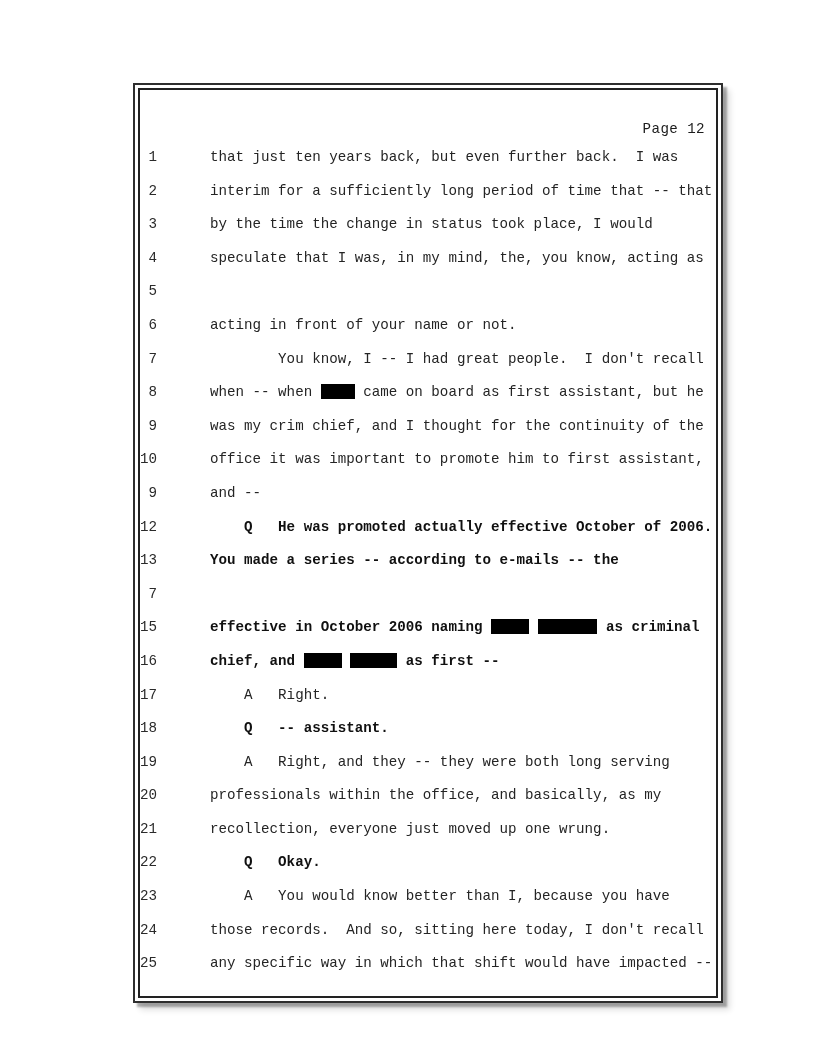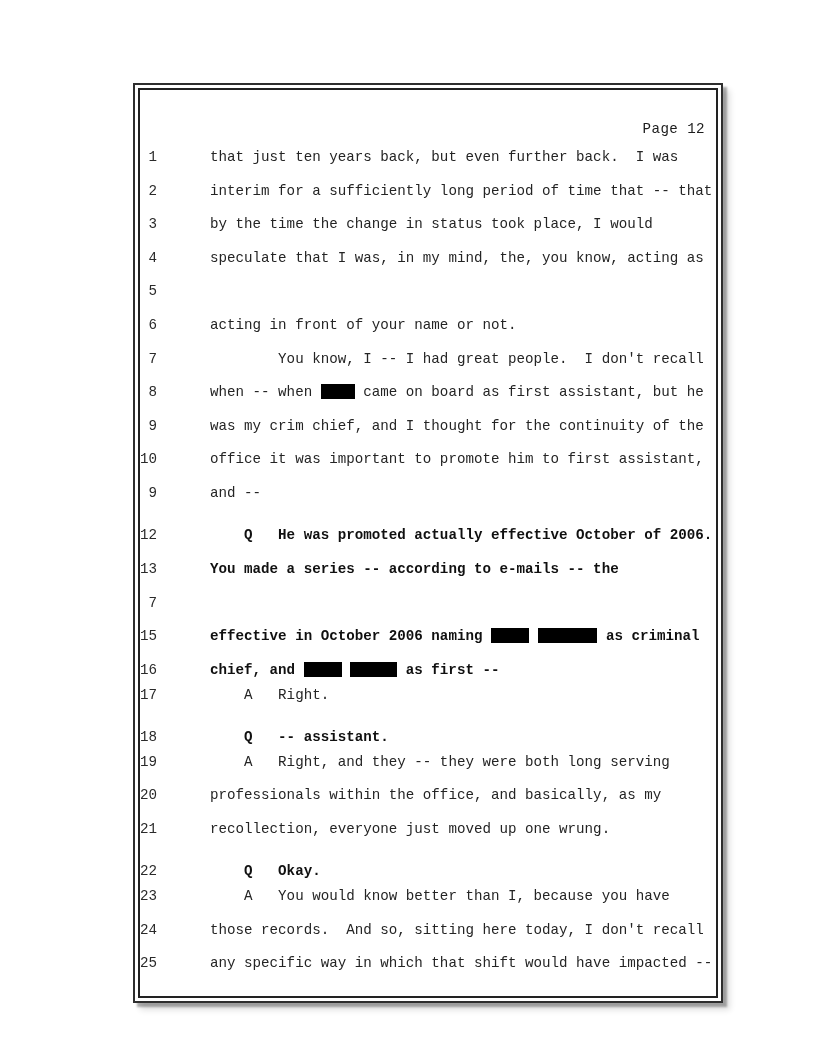--- a/index.html
+++ b/index.html
@@ -34,21 +34,21 @@
   .lines {
     margin-top: 12px;
   }
   .tline {
     display: flex;
     height: 33.6px;
     font-size: 14.2px;
     line-height: 16px;
     color: #242424;
   }
-  .tline.bold { font-weight: bold; color: #101010; align-items: center; }
+  .tline.bold { font-weight: bold; color: #101010; }
   .num {
     flex: none;
     width: 17px;
     text-align: right;
     font-weight: normal;
     color: #2a2a2a;
   }
   .ltext {
     margin-left: 53px;
     white-space: pre;

